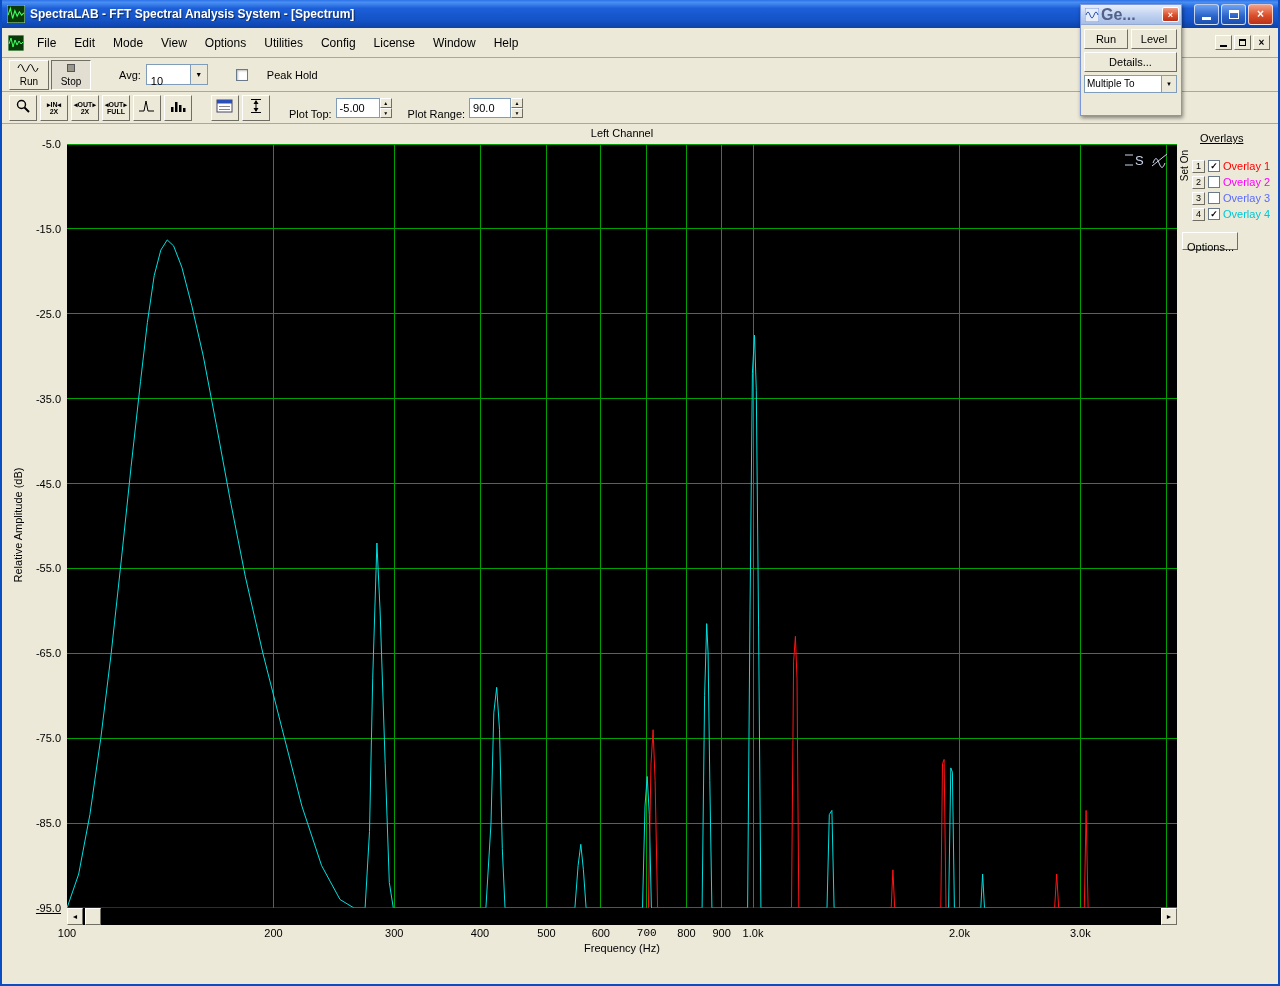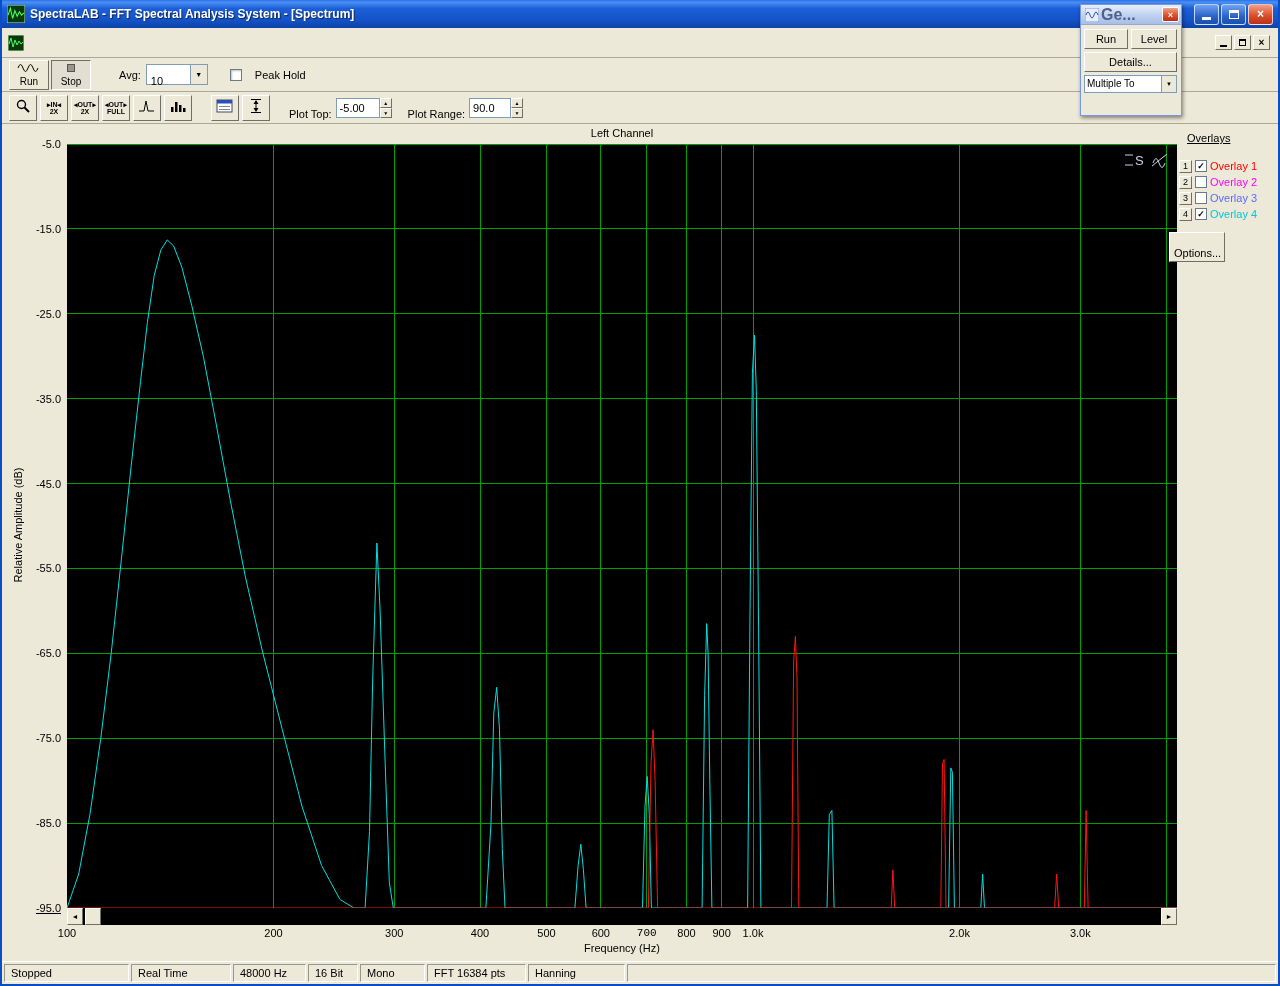--- a/index.html
+++ b/index.html
@@ -35,21 +35,21 @@
   .toolbar{display:flex;align-items:center;border-bottom:1px solid #aca899;background:#ece9d8}
   .toolbar.run-bar{flex:0 0 34px;padding:0 7px}
   .toolbar.plot-bar{flex:0 0 32px;padding:0 7px}
   .tool-big-btn{width:40px;height:30px;display:flex;flex-direction:column;align-items:center;justify-content:center;gap:1px;font-size:10px;background:#ece9d8;border:1px solid;border-color:#fff #716f64 #716f64 #fff;font-family:inherit;margin-right:2px}
   .tool-big-btn.pressed{border-color:#716f64 #fff #fff #716f64;background:#e2dfd2}
   .lbl{font-size:11px}
   .avg-label{margin:0 5px 0 26px}
   .combo{display:flex;height:21px;border:1px solid #7f9db9;background:#fff;width:62px}
   .combo-value{flex:1;padding:10px 4px;font-size:11px}
   .combo-btn{width:17px;background:#ece9d8;border:none;border-left:1px solid #7f9db9;display:flex;align-items:center;justify-content:center;font-size:7px;padding:0}
-  .check-wrap{display:flex;align-items:center;gap:13px;margin-left:22px}
+  .check-wrap{display:flex;align-items:center;gap:19px;margin-left:28px}
   .xp-check{width:12px;height:12px;background:#fff;border:1px solid #6a7a8a;box-shadow:inset 1px 1px 2px rgba(0,0,0,.25);display:inline-flex;align-items:center;justify-content:center;font-size:10px;font-weight:bold;line-height:1}
   #zoom-buttons{display:flex;align-items:center}
   .tool-icon-btn{width:28px;height:26px;margin-right:3px;background:#ece9d8;border:1px solid;border-color:#fff #716f64 #716f64 #fff;display:flex;flex-direction:column;align-items:center;justify-content:center;line-height:1;padding:0}
   .tool-icon-btn .t1{font-size:7px;font-weight:bold;letter-spacing:0}
   .tool-icon-btn.gap{margin-left:16px}
   .field-label{margin:12px 4px 0 16px}
   .xp-input{height:20px;border:1px solid #7f9db9;background:#fff;padding:2px 3px;font-size:11px;font-family:inherit}
   .spinner{display:flex;flex-direction:column;width:12px;height:20px}
   .spin-btn{flex:1;background:#ece9d8;border:1px solid;border-color:#fff #716f64 #716f64 #fff;font-size:5px;display:flex;align-items:center;justify-content:center;padding:0}
 
@@ -61,30 +61,30 @@
   #x-ticks span{position:absolute;transform:translateX(-50%)}
   .svg-wrap{position:absolute;left:65px;top:20px;width:1110px;height:764px;background:#000}
   .svg-wrap svg{display:block}
   .plot-scrollbar{position:absolute;left:65px;top:784px;width:1110px;height:17px;background:#000;display:flex;align-items:stretch}
   .sb-arrow{width:16px;background:#ece9d8;border:1px solid;border-color:#fff #716f64 #716f64 #fff;font-size:7px;display:flex;align-items:center;justify-content:center;padding:0}
   .sb-thumb{width:16px;background:#ece9d8;border:1px solid;border-color:#fff #716f64 #716f64 #fff;margin-left:2px}
   .sb-track{flex:1}
   .x-axis-label{position:absolute;left:65px;top:818px;width:1110px;text-align:center}
 
   
-  .overlay-panel{position:absolute;right:13px;top:0;width:100px;height:270px;padding-top:8px}
+  .overlay-panel{position:absolute;right:0;top:0;width:100px;height:270px;padding-top:8px}
   .ov-header{margin-left:22px;text-decoration:underline}
   .ov-col-label{position:absolute;left:1px;top:26px;writing-mode:vertical-rl;transform:rotate(180deg);font-size:10px}
   #overlay-rows{margin:14px 0 0 14px}
   .ov-row{display:flex;align-items:center;height:16px;gap:3px}
   .ov-num{width:13px;height:13px;font-size:9px;background:#ece9d8;border:1px solid;border-color:#fff #716f64 #716f64 #fff;display:flex;align-items:center;justify-content:center;padding:0}
   .ov-check{width:12px;height:12px;background:#fff;border:1px solid #6a7a8a;font-size:9px;font-weight:bold;display:flex;align-items:center;justify-content:center}
   .ov-label{font-size:11px}
   .ov-options{margin:10px 0 0 4px;width:56px;height:17px;font-size:10px}
-  .xp-btn{background:#ece9d8;border:1px solid;border-color:#fff #716f64 #716f64 #fff;font-family:inherit;font-size:11px;padding:14px 4px}
+  .xp-btn{background:#ece9d8;border:1px solid;border-color:#fff #716f64 #716f64 #fff;font-family:inherit;font-size:11px;padding:8px 4px}
 
   
   .gen-window{position:absolute;left:1080px;top:4px;width:102px;height:112px;z-index:60;background:#ece9d8;border:1px solid #7a96df;box-shadow:1px 2px 4px rgba(0,0,0,.45)}
   .gen-titlebar{height:20px;background:linear-gradient(180deg,#e7eefb,#bed1ef 55%,#a7bee6);display:flex;align-items:center;padding:0 2px;border-bottom:1px solid #93a9d2}
   .gen-icon{width:14px;height:14px;margin:0 2px}
   .gen-title{font-size:16px;font-weight:bold;color:#51618a;flex:1;white-space:nowrap;overflow:hidden}
   .gen-close{width:17px;height:15px;background:linear-gradient(180deg,#f0a088,#dd4f2a 55%,#b8311a);border:1px solid #fff;border-radius:2px;color:#fff;font-size:9px;font-weight:bold;display:flex;align-items:center;justify-content:center;padding:0}
   .gen-body{padding:4px 3px;display:flex;flex-wrap:wrap;gap:3px}
   .gen-btn{height:20px;text-align:center;padding:2px 0}
   .gen-run{width:44px}.gen-level{width:46px}.gen-details{width:93px}
@@ -122,20 +122,32 @@
     </span>
   </div>
 
   <div class="menubar">
     <span class="child-icon">
       <svg viewBox="0 0 16 16" width="16" height="16">
           <rect width="16" height="16" fill="#0a3a0a" stroke="#9fd89f"></rect>
           <polyline points="1,9 3,3 5,12 7,5 9,10 11,6 13,9 15,7" fill="none" stroke="#40ff60"></polyline>
         </svg>
     </span>
+    <div id="menu-items">
+        <div class="menu-item">File</div>
+        <div class="menu-item">Edit</div>
+        <div class="menu-item">Mode</div>
+        <div class="menu-item">View</div>
+        <div class="menu-item">Options</div>
+        <div class="menu-item">Utilities</div>
+        <div class="menu-item">Config</div>
+        <div class="menu-item">License</div>
+        <div class="menu-item">Window</div>
+        <div class="menu-item">Help</div>
+      </div>
     <span class="mdi-buttons">
       <button class="mdibtn">
           <span class="g-minbar-d"></span>
         </button>
       <button class="mdibtn">
           <span class="g-restore"></span>
         </button>
       <button class="mdibtn">
           <span class="g-xd">×</span>
         </button>
@@ -339,32 +351,20 @@
           <div class="ov-row">
             <button class="ov-num">4</button>
             <span class="ov-check">✓</span>
             <span class="ov-label" style="color:#00c8d7">Overlay 4</span>
           </div>
         </div>
       <button class="xp-btn ov-options">Options...</button>
     </div>
   </div>
 
-  <div class="statusbar">
-    <div id="status-segs" style="display:flex;gap:2px;flex:1">
-        <div class="status-seg" style="width: 125px;">Stopped</div>
-        <div class="status-seg" style="width: 100px;">Real Time</div>
-        <div class="status-seg" style="width: 73px;">48000 Hz</div>
-        <div class="status-seg" style="width: 50px;">16 Bit</div>
-        <div class="status-seg" style="width: 65px;">Mono</div>
-        <div class="status-seg" style="width: 99px;">FFT 16384 pts</div>
-        <div class="status-seg" style="width: 97px;">Hanning</div>
-        <div class="status-seg" style="flex: 1 1 0%;"></div>
-      </div>
-  </div>
 </div>
 
 <div class="gen-window">
   <div class="gen-titlebar">
     <span class="gen-icon">
       <svg viewBox="0 0 14 14" width="14" height="14">
           <rect width="14" height="14" fill="#e8eef8" stroke="#7a96df"></rect>
           <path d="M1 7 q2 -6 4 0 q2 6 4 0 q2 -6 4 0" fill="none" stroke="#2a50b8"></path>
         </svg>
     </span>

